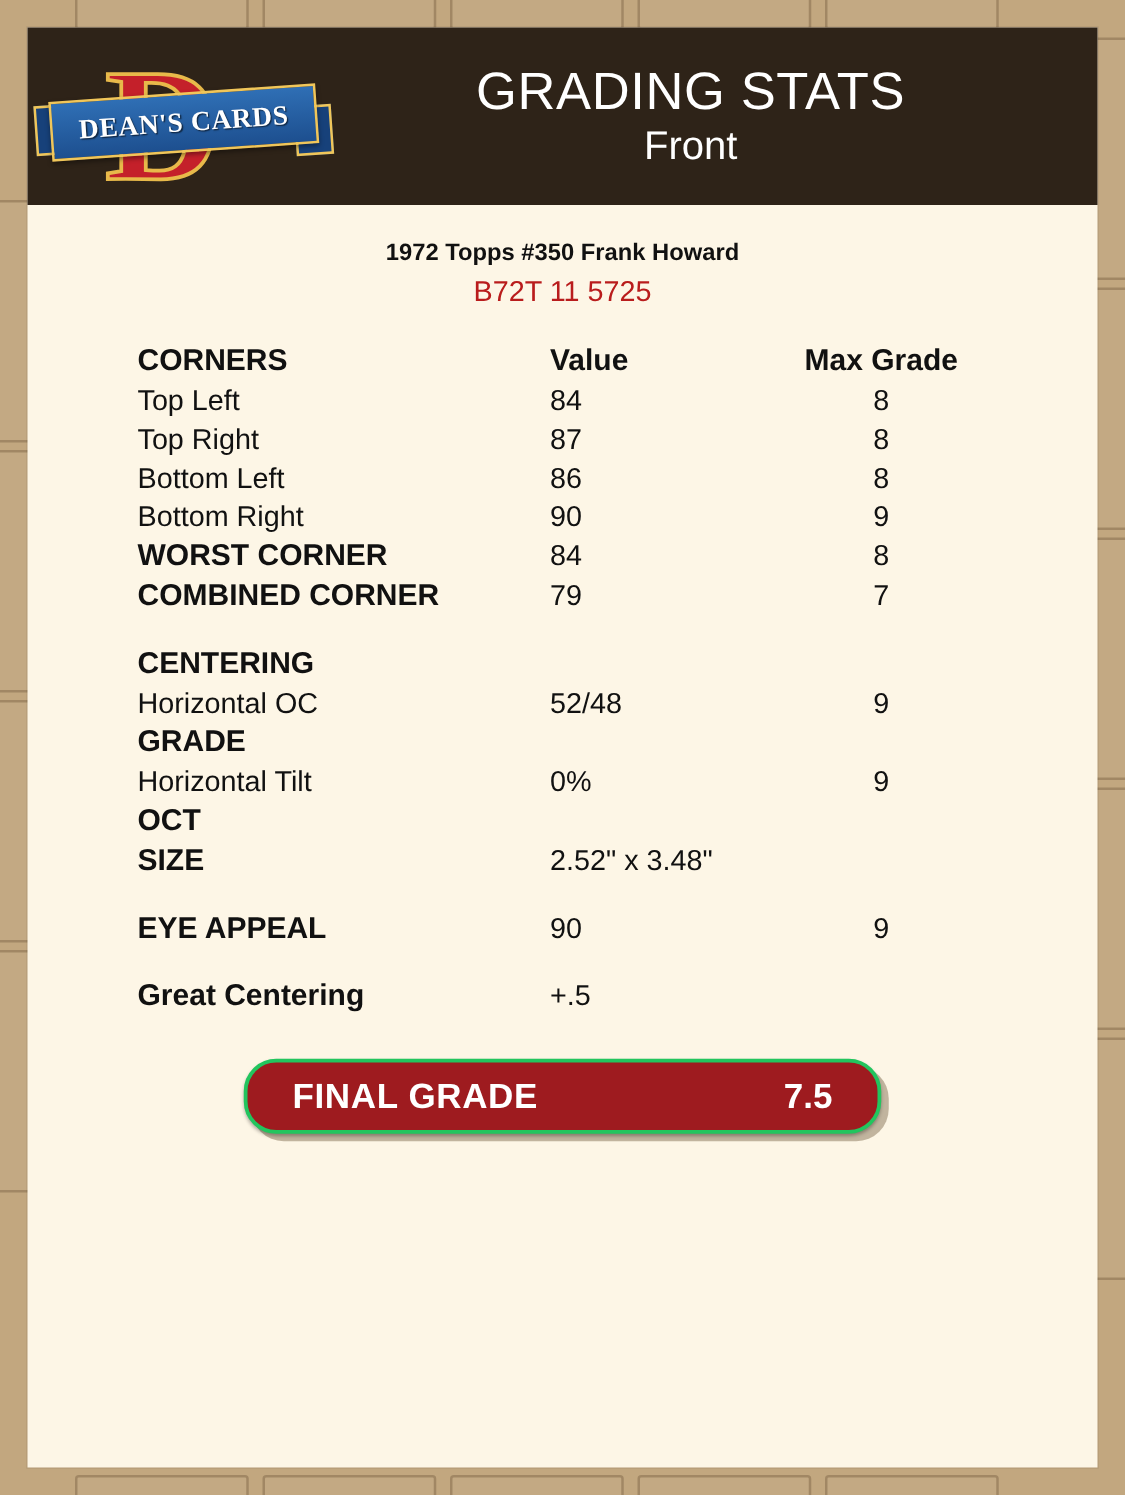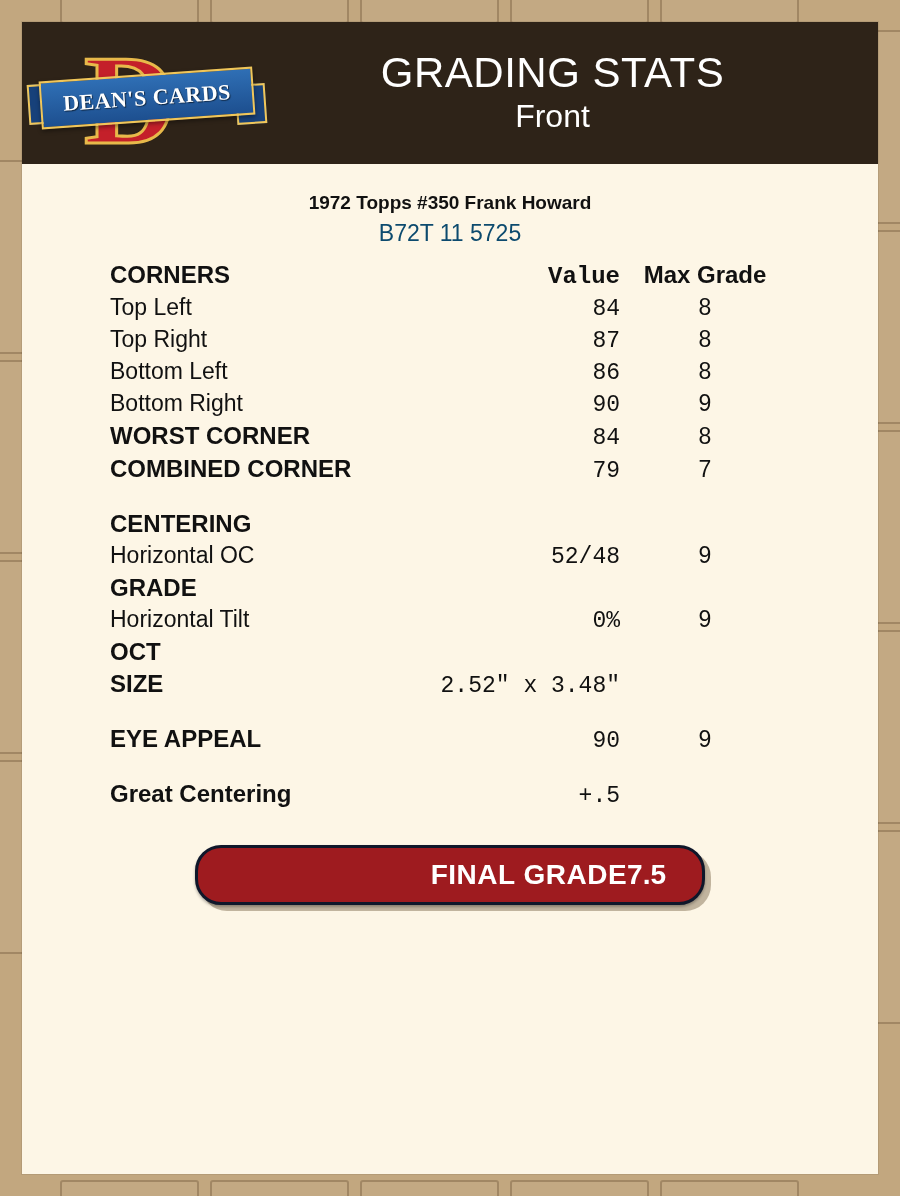--- a/index.html
+++ b/index.html
@@ -121,35 +121,35 @@
   .card-title {
     text-align: center;
     font-size: 19px;
     font-weight: bold;
     color: #111;
     margin-bottom: 6px;
   }
   .card-sub {
     text-align: center;
     font-size: 23px;
-    color: #0c4a6e;
-    margin-bottom: 12px;
+    color: #b91c1c;
+    margin-bottom: 26px;
   }
   table.stats {
     border-collapse: collapse;
     margin: 0 auto;
     width: 680px;
     font-size: 23px;
   }
   table.stats td {
     padding: 2px 0;
     vertical-align: baseline;
   }
   td.lbl { width: 330px; }
-  td.val { width: 180px; text-align: right; font-family: Liberation Mono, monospace; }
+  td.val { width: 180px; text-align: left; }
   td.max { width: 170px; text-align: center; }
   .sec-head {
     font-weight: bold;
     font-size: 24px;
     padding-left: 4px;
   }
   .indent { padding-left: 50px; margin-left: 40px; }
   .hdr-val, .hdr-max {
     font-weight: bold;
     font-size: 24px;
@@ -166,26 +166,26 @@
     left: 6px;
     top: 6px;
     right: -6px;
     bottom: -6px;
     background: rgba(120,100,70,0.45);
     border-radius: 26px;
   }
   .final {
     position: relative;
     background: #9e1b1f;
-    border: 3px solid #0f172a;
+    border: 3px solid #22c55e;
     border-radius: 26px;
     height: 54px;
     display: flex;
     align-items: center;
-    justify-content: flex-end;
+    justify-content: space-between;
     padding: 0 36px;
     box-shadow: 0 2px 3px rgba(0,0,0,0.3);
   }
   .final-label {
     color: #ffffff;
     font-size: 28px;
     font-weight: bold;
     letter-spacing: 0.5px;
   }
   .final-value {

